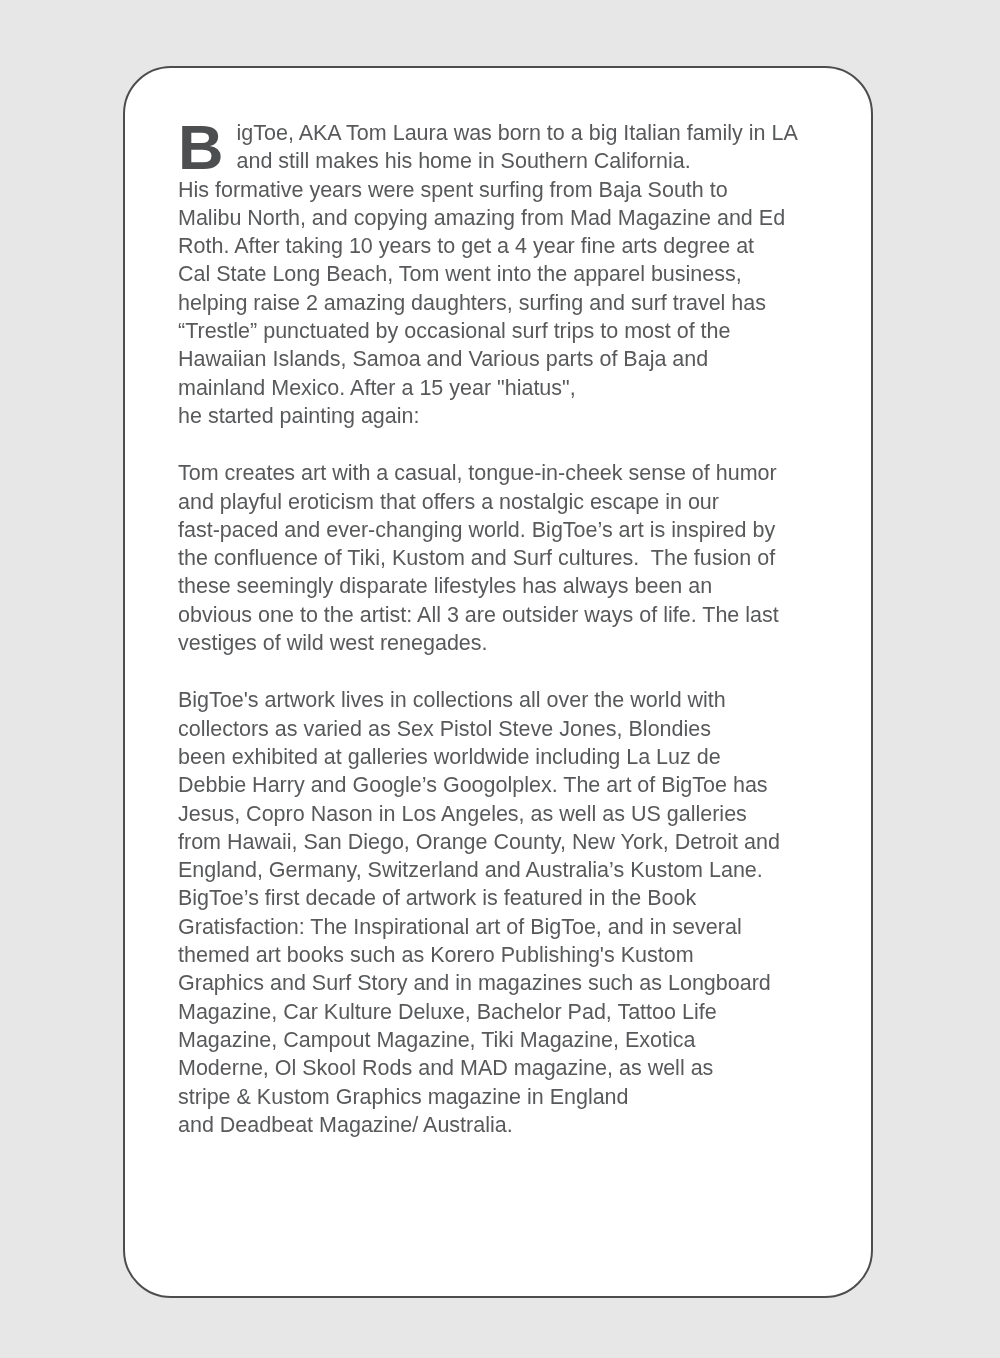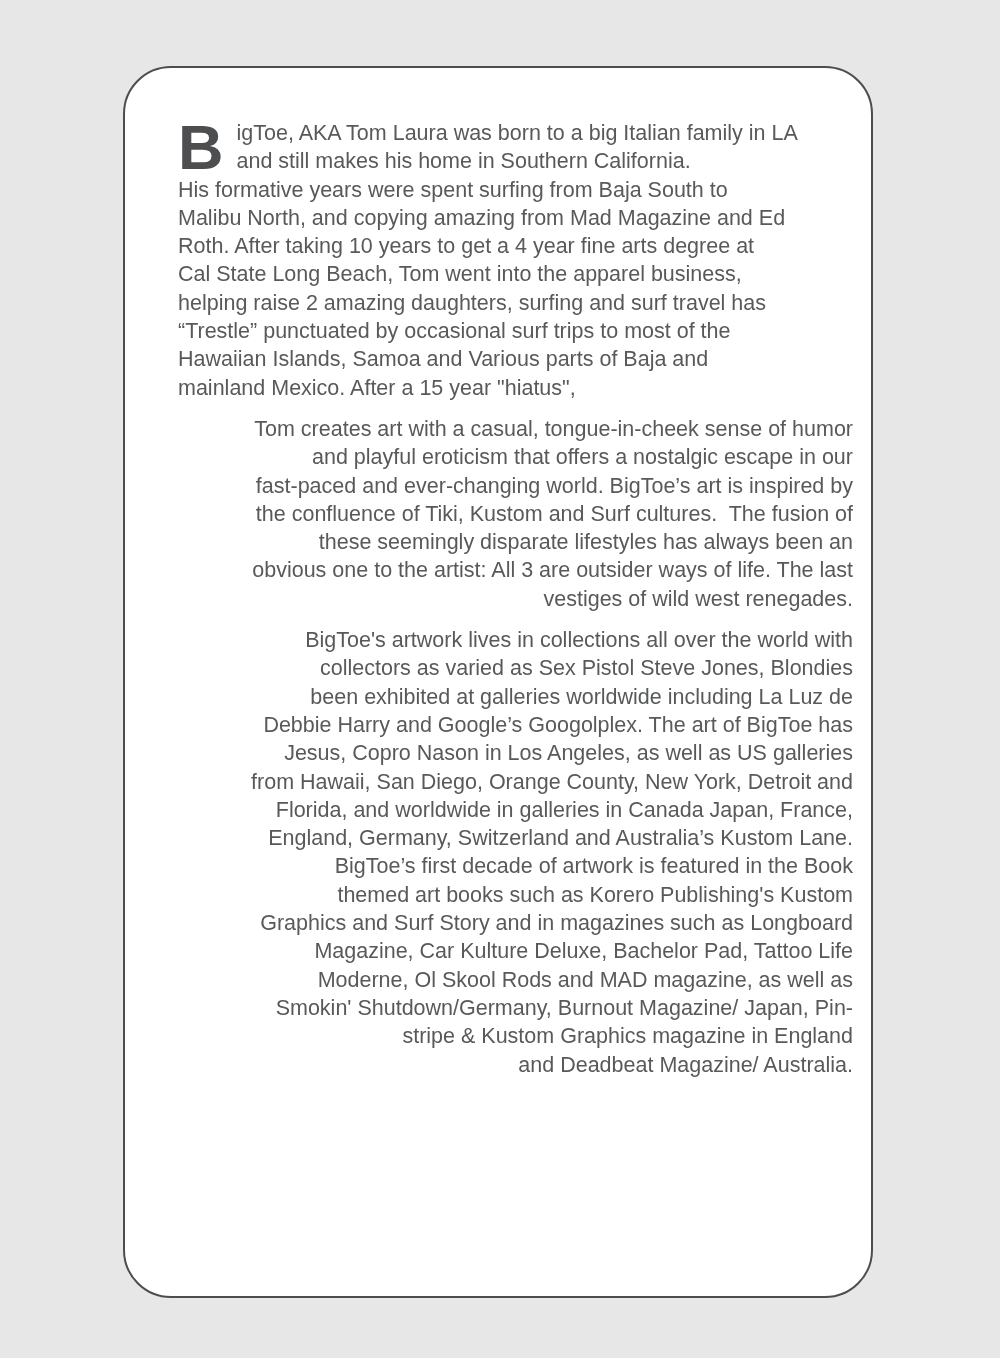--- a/index.html
+++ b/index.html
@@ -24,22 +24,21 @@
     border: 2px solid #4d4d4f;
     border-radius: 48px;
     padding: 51px 18px 0 53px;
   }
   .para {
     color: #58595b;
     font-size: 21.5px;
     line-height: 28.3px;
   }
   .para + .para {
-    margin-top: 13px;
-    text-align: right;
+    margin-top: 29px;
   }
   .line {
     white-space: pre;
   }
   .dropcap {
     float: left;
     font-weight: bold;
     color: #4d4e50;
     font-size: 63px;
     line-height: 56px;
@@ -59,20 +58,21 @@
         <div class="line">igToe, AKA Tom Laura was born to a big Italian family in LA</div>
         <div class="line">and still makes his home in Southern California.</div>
         <div class="line">His formative years were spent surfing from Baja South to</div>
         <div class="line">Malibu North, and copying amazing from Mad Magazine and Ed</div>
         <div class="line">Roth. After taking 10 years to get a 4 year fine arts degree at</div>
         <div class="line">Cal State Long Beach, Tom went into the apparel business,</div>
         <div class="line">helping raise 2 amazing daughters, surfing and surf travel has</div>
         <div class="line">“Trestle” punctuated by occasional surf trips to most of the</div>
         <div class="line">Hawaiian Islands, Samoa and Various parts of Baja and</div>
         <div class="line">mainland Mexico. After a 15 year "hiatus",</div>
+        <div class="line">he started painting again:</div>
       </div>
   </div>
 
   <div class="para">
     <div>
         <div class="line">Tom creates art with a casual, tongue-in-cheek sense of humor</div>
         <div class="line">and playful eroticism that offers a nostalgic escape in our</div>
         <div class="line">fast-paced and ever-changing world. BigToe’s art is inspired by</div>
         <div class="line">the confluence of Tiki, Kustom and Surf cultures.  The fusion of</div>
         <div class="line">these seemingly disparate lifestyles has always been an</div>
@@ -82,26 +82,26 @@
   </div>
 
   <div class="para">
     <div>
         <div class="line">BigToe's artwork lives in collections all over the world with</div>
         <div class="line">collectors as varied as Sex Pistol Steve Jones, Blondies</div>
         <div class="line">been exhibited at galleries worldwide including La Luz de</div>
         <div class="line">Debbie Harry and Google’s Googolplex. The art of BigToe has</div>
         <div class="line">Jesus, Copro Nason in Los Angeles, as well as US galleries</div>
         <div class="line">from Hawaii, San Diego, Orange County, New York, Detroit and</div>
-        <div class="line">Florida, and worldwide in galleries in Canada Japan, France,</div>
         <div class="line">England, Germany, Switzerland and Australia’s Kustom Lane.</div>
         <div class="line">BigToe’s first decade of artwork is featured in the Book</div>
+        <div class="line">Gratisfaction: The Inspirational art of BigToe, and in several</div>
         <div class="line">themed art books such as Korero Publishing's Kustom</div>
         <div class="line">Graphics and Surf Story and in magazines such as Longboard</div>
         <div class="line">Magazine, Car Kulture Deluxe, Bachelor Pad, Tattoo Life</div>
+        <div class="line">Magazine, Campout Magazine, Tiki Magazine, Exotica</div>
         <div class="line">Moderne, Ol Skool Rods and MAD magazine, as well as</div>
-        <div class="line">Smokin' Shutdown/Germany, Burnout Magazine/ Japan, Pin-</div>
         <div class="line">stripe &amp; Kustom Graphics magazine in England</div>
         <div class="line">and Deadbeat Magazine/ Australia.</div>
       </div>
   </div>
 
 </div>
 
 </body></html>

